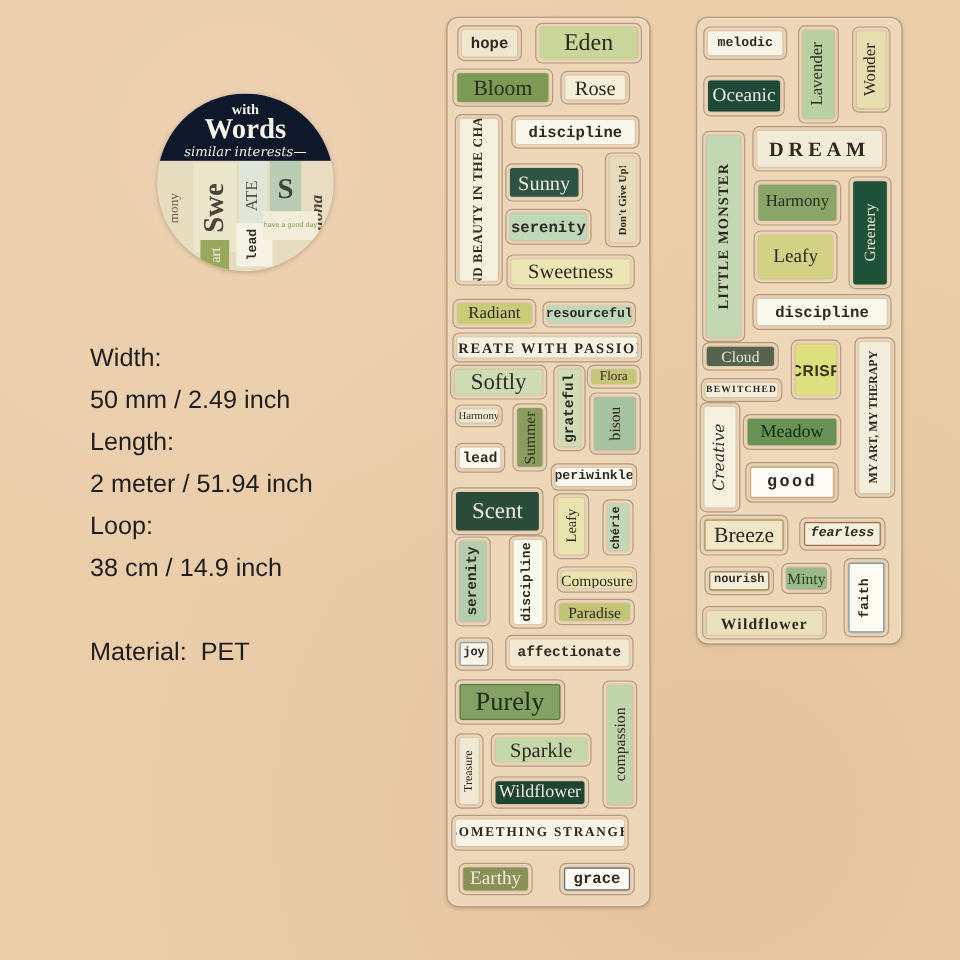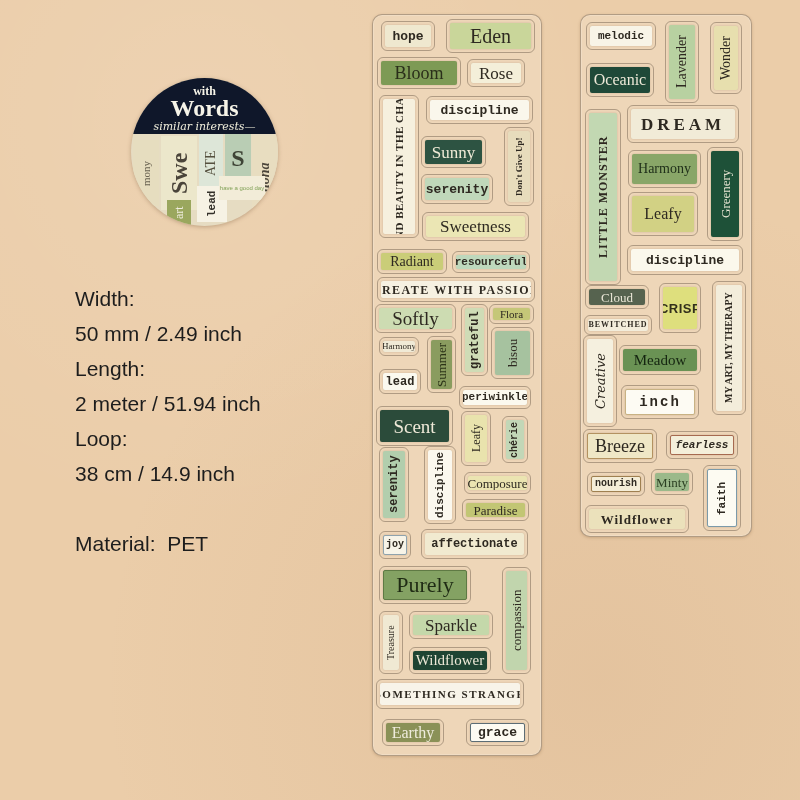--- a/index.html
+++ b/index.html
@@ -247,21 +247,21 @@
       <div class="sticker" style="left: 3px; top: 300px; width: 68px; height: 20px;">
         <div class="inner f-serif" style="background: rgb(243, 237, 219); color: rgb(46, 41, 33); font-size: 8px; font-weight: bold; letter-spacing: 1px;">BEWITCHED</div>
       </div>
       <div class="sticker v" style="left: 2px; top: 320px; width: 34px; height: 92px;">
         <div class="inner f-script" style="background: rgb(245, 240, 223); color: rgb(46, 41, 33); font-size: 13px; font-style: italic;">Creative</div>
       </div>
       <div class="sticker" style="left: 38px; top: 330px; width: 82px; height: 30px;">
         <div class="inner f-serif" style="background: rgb(106, 146, 84); color: rgb(20, 36, 16); font-size: 15px;">Meadow</div>
       </div>
       <div class="sticker" style="left: 40px; top: 370px; width: 78px; height: 34px;">
-        <div class="inner f-mono" style="background: rgb(253, 251, 243); color: rgb(46, 41, 33); font-size: 14px; font-weight: bold; letter-spacing: 2px; border: 1.5px solid rgb(200, 178, 131);">inch</div>
+        <div class="inner f-mono" style="background: rgb(253, 251, 243); color: rgb(46, 41, 33); font-size: 14px; font-weight: bold; letter-spacing: 2px; border: 1.5px solid rgb(200, 178, 131);">good</div>
       </div>
       <div class="sticker" style="left: 2px; top: 414px; width: 74px; height: 34px;">
         <div class="inner f-serif" style="background: rgb(239, 231, 198); color: rgb(46, 41, 33); font-size: 18px; border: 1.5px solid rgb(179, 146, 96);">Breeze</div>
       </div>
       <div class="sticker" style="left: 85px; top: 416px; width: 72px; height: 28px;">
         <div class="inner f-mono" style="background: rgb(244, 239, 218); color: rgb(46, 41, 33); font-size: 11px; font-weight: bold; border: 1.5px solid rgb(166, 106, 80); font-style: italic;">fearless</div>
       </div>
       <div class="sticker" style="left: 6px; top: 457px; width: 58px; height: 24px;">
         <div class="inner f-mono" style="background: rgb(244, 237, 215); color: rgb(46, 41, 33); font-size: 10px; font-weight: bold; border: 1.5px solid rgb(159, 128, 80);">nourish</div>
       </div>

